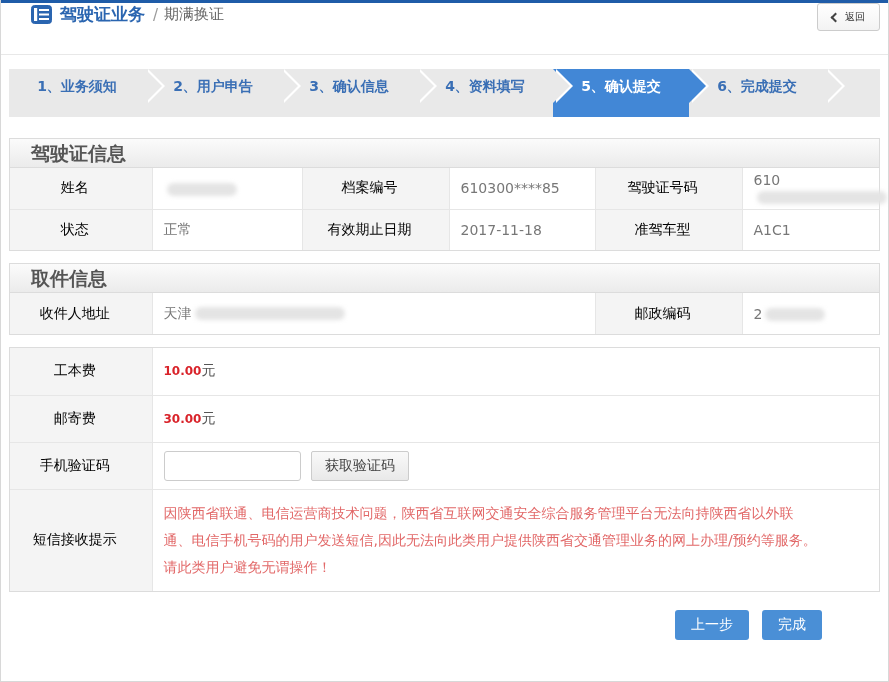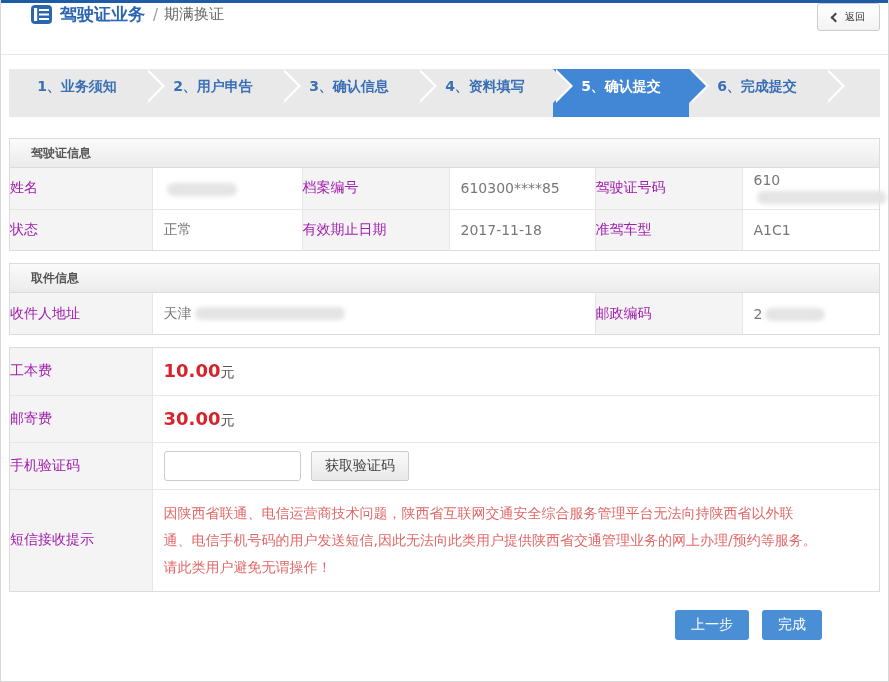--- a/index.html
+++ b/index.html
@@ -24,31 +24,31 @@
   .step::before { content:""; position:absolute; right:-20px; top:0; border-top:17px solid transparent; border-bottom:17px solid transparent; border-left:17px solid #ffffff; }
   .step::after  { content:""; position:absolute; right:-17px; top:0; border-top:17px solid transparent; border-bottom:17px solid transparent; border-left:17px solid #e9e9e9; }
   .step:nth-child(1){z-index:7}.step:nth-child(2){z-index:6}.step:nth-child(3){z-index:5}
   .step:nth-child(4){z-index:4}.step:nth-child(5){z-index:3}.step:nth-child(6){z-index:2}
   .step.active { background:#4287d6; color:#fff; }
   .step.active::after { border-left-color:#4287d6; }
   .step-filler { flex:1; background:#e9e9e9; z-index:1; }
 
   
   .section { border:1px solid #dcdcdc; margin:0 8px 12px 8px; }
-  .sec-header { height:29px; line-height:29px; padding-left:21px; font-size:12px; font-weight:bold; color:#555; background:linear-gradient(#fbfbfb,#ebebeb); border-bottom:1px solid #dcdcdc; }
+  .sec-header { height:29px; line-height:29px; padding-left:21px; font-size:19px; font-weight:bold; color:#555; background:linear-gradient(#fbfbfb,#ebebeb); border-bottom:1px solid #dcdcdc; }
   table { width:100%; border-collapse:collapse; border-style:hidden; table-layout:fixed; }
   td { border:1px solid #e6e6e6; height:41px; font-size:14px; }
-  td.lbl { background:#f4f4f4; text-align:left; padding-right:12px; color:#a21caf; }
+  td.lbl { background:#f4f4f4; text-align:center; padding-right:12px; color:#000000; }
   td.val { background:#fff; text-align:left; padding-left:11px; color:#777; }
   .redact { display:inline-block; height:13px; border-radius:7px; background:#e4e4e4; filter:blur(2px); vertical-align:middle; margin-left:3px; }
   .w45{width:45px}.w60{width:60px}.w70{width:70px}.w130{width:130px}.w150{width:150px}
 
   
   .pay td { height:47px; }
-  .fee-amount { font-size:18px; font-weight:bold; color:#d9232a; }
+  .fee-amount { font-size:12px; font-weight:bold; color:#d9232a; }
   .fee-unit { font-size:14px; color:#555; }
   .captcha-input { width:137px; height:30px; border:1px solid #ccc; border-radius:3px; padding:0 8px; font-size:14px; vertical-align:middle; outline:none; }
   .captcha-btn { height:30px; margin-left:6px; padding:0 13px; font-size:14px; color:#444; background:linear-gradient(#f9f9f9,#e9e9e9); border:1px solid #ccc; border-radius:2px; vertical-align:middle; cursor:pointer; }
   td.notice-val { padding:10px 60px 10px 11px; line-height:27px; color:#e26868; height:auto; }
 
   
   .footer { display:flex; justify-content:flex-end; padding-right:66px; margin-top:18px; gap:13px; }
   .blue-btn { background:#4a8fd6; color:#fff; font-size:14px; border:none; border-radius:3px; padding:6px 16px; cursor:pointer; }
 </style>
 </head>

